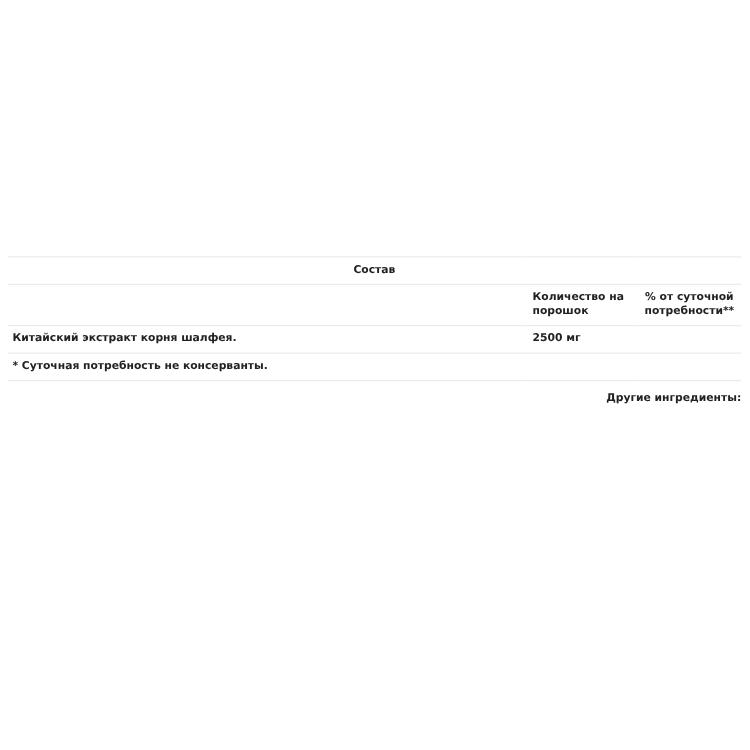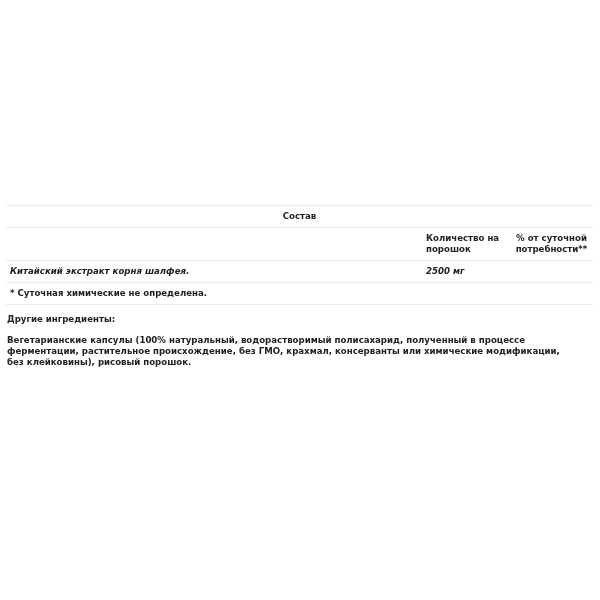--- a/index.html
+++ b/index.html
@@ -35,28 +35,29 @@
     }
     table.facts tr:last-child td {
       border-bottom: 1px solid #ececec;
     }
     td.c1 { width: 408px; }
     td.c2 { width: 80px; }
     td.c3 { width: auto; text-align: center; }
     tr.r-title td { height: 11px; text-align: center; }
     tr.r-serving td { height: 11px; }
     tr.r-head td { height: 22px; padding-top: 5px; }
-    tr.r-item td { height: 11px; font-style: italic; }
+    tr.r-item td { height: 11px; }
     tr.r-note td { height: 11px; }
     .other {
       margin-top: 9px;
       padding-left: 1px;
       font-size: 8.6px;
       font-weight: bold;
       line-height: 11px;
+      text-align: right;
     }
     .other-title { margin-bottom: 10px; }
     .other-text { width: 570px; }
   </style>
 </head>
 <body>
 
 <div class="wrap">
   <table class="facts">
     <tbody>
@@ -67,22 +68,21 @@
       <td class="c1"></td>
       <td class="c2">Количество на порошок</td>
       <td class="c3">% от суточной потребности**</td>
     </tr>
     <tr class="r-item">
       <td class="c1">Китайский экстракт корня шалфея.</td>
       <td class="c2">2500 мг</td>
       <td class="c3"></td>
     </tr>
     <tr class="r-note">
-      <td class="c1" colspan="3">* Суточная химические не определена.</td>
+      <td class="c1" colspan="3">* Суточная потребность не консерванты.</td>
     </tr>
   </tbody>
     </table>
 
   <div class="other">
     <div class="other-title">Другие ингредиенты:</div>
-    <div class="other-text">Вегетарианские капсулы (100% натуральный, водорастворимый полисахарид, полученный в процессе ферментации, растительное происхождение, без ГМО, крахмал, консерванты или химические модификации, без клейковины), рисовый порошок.</div>
   </div>
 </div>
 
 </body></html>

